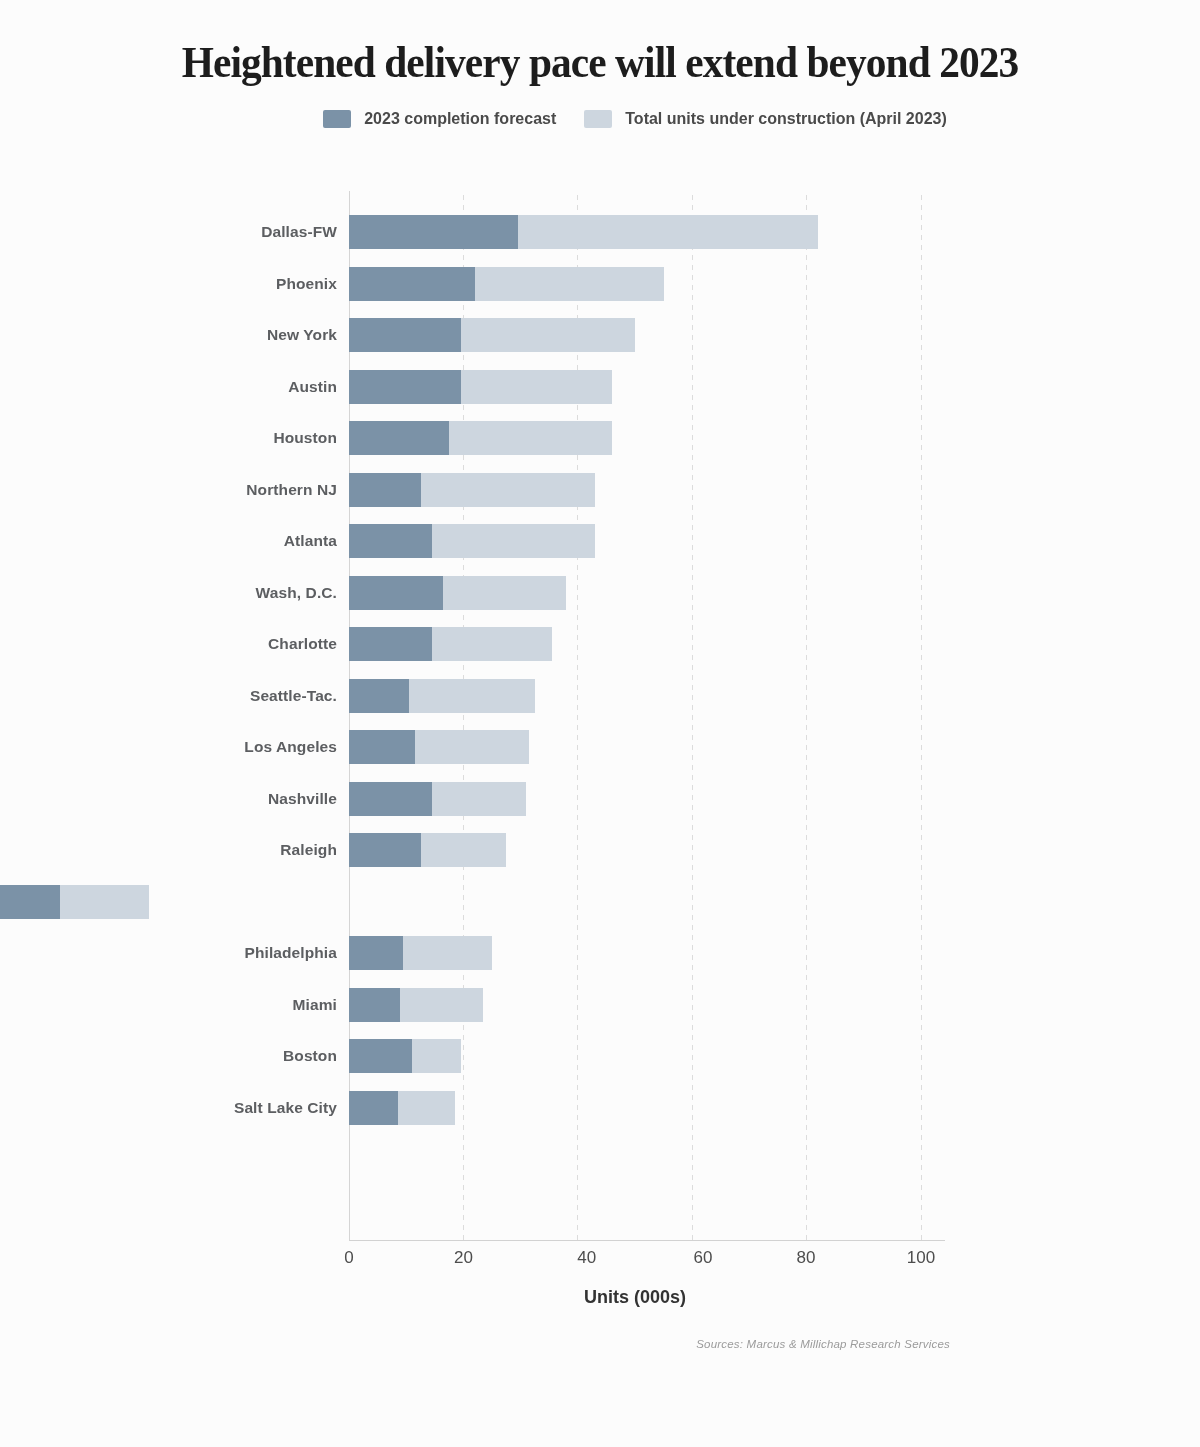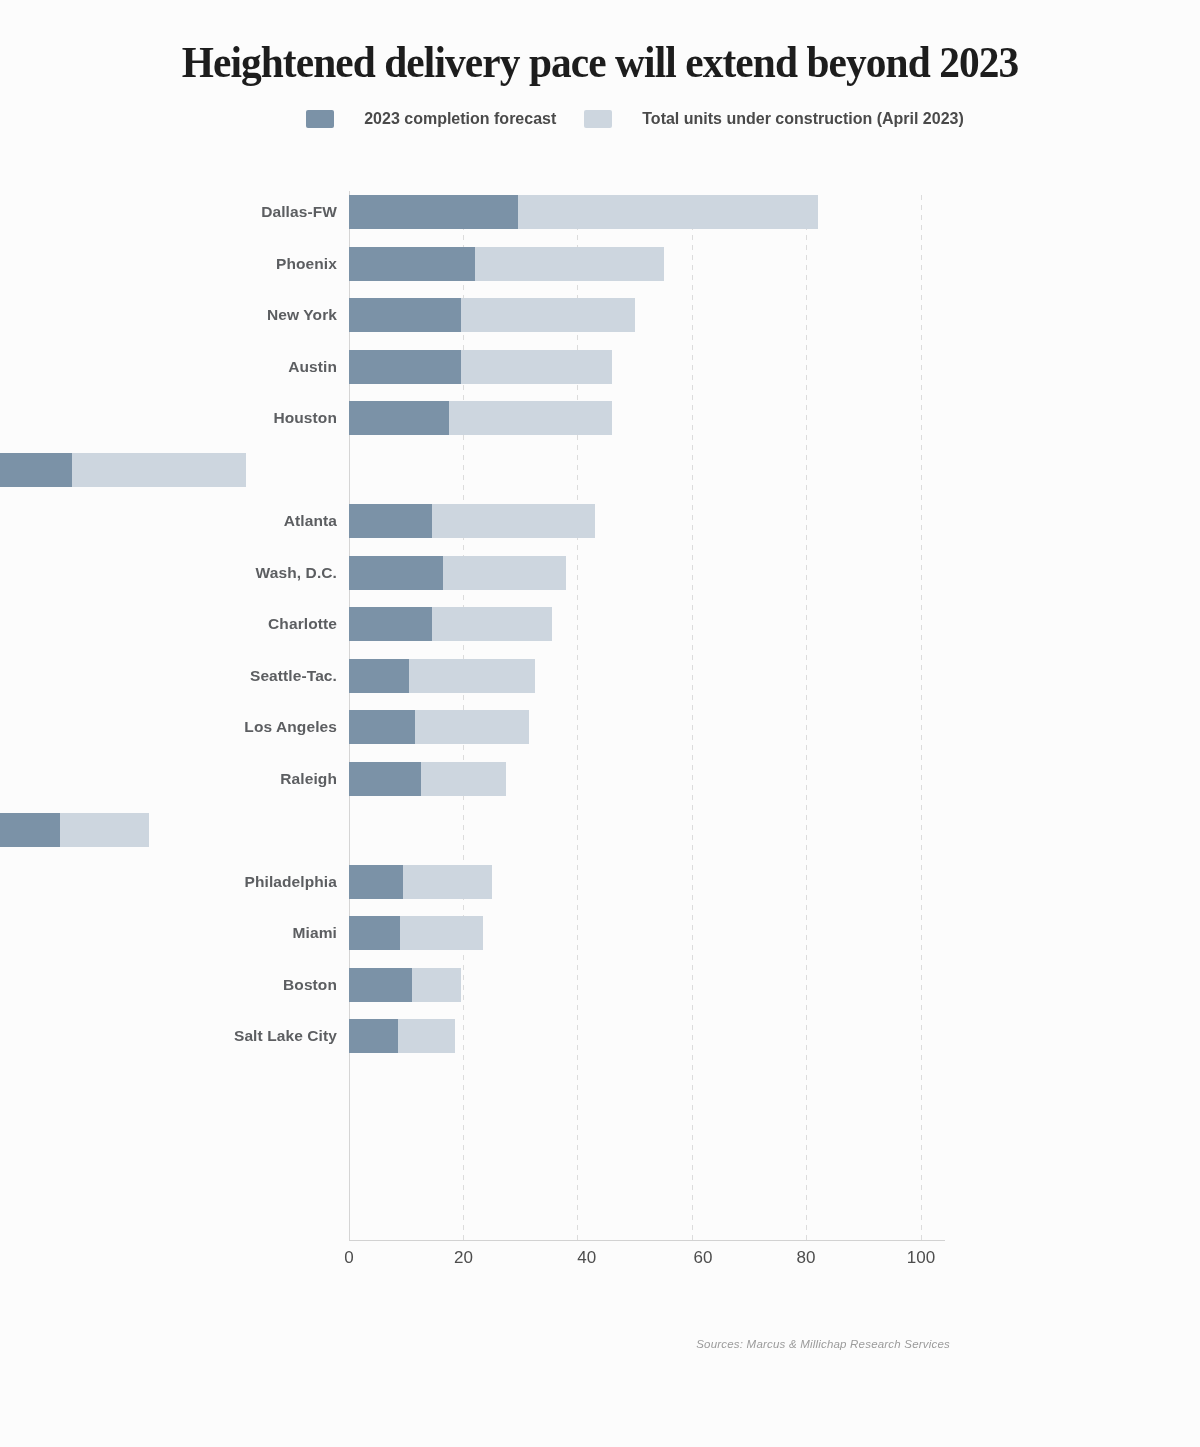--- a/index.html
+++ b/index.html
@@ -18,34 +18,34 @@
     font-size:45px; font-weight:700; letter-spacing:-1px;
     color:#1d1d1d;
     transform:scaleX(.92); transform-origin:center;
     white-space:nowrap;
   }
   .legend {
     position:absolute; top:110px; left:349px; width:572px;
     display:flex; justify-content:center; align-items:center; gap:28px;
     white-space:nowrap;
   }
-  .legend-item { display:flex; align-items:center; gap:30px; }
+  .legend-item { display:flex; align-items:center; gap:13px; }
   .swatch { width:28px; height:18px; border-radius:2px; display:inline-block; background:#999; }
   .legend-label { font-size:16px; font-weight:700; color:#4a4a4a; }
 
   .chart { position:absolute; top:195px; left:0; width:960px; height:1160px; }
   .gridlines { position:absolute; left:349px; top:0; width:596px; height:1045px; }
   .gridline {
     position:absolute; top:0; bottom:0; width:1px;
     background:repeating-linear-gradient(to bottom, #dcdcdc 0 5px, transparent 5px 10px);
   }
   .axis-line-y { position:absolute; left:349px; top:-4px; width:1px; height:1049px; background:#d5d5d5; }
   .axis-line-x { position:absolute; left:349px; top:1045px; width:596px; height:1px; background:#d2d2d2; }
 
-  .rows { position:absolute; left:0; top:0; width:944px; }
+  .rows { position:absolute; left:0; top:20px; width:944px; }
   .bar-row { display:flex; height:34px; margin-bottom:17.5px; align-items:stretch; }
   .cat-label {
     width:349px; padding-right:12px;
     display:flex; align-items:center; justify-content:flex-end;
     font-size:15.5px; font-weight:700; color:#5c5e61;
     letter-spacing:.1px;
   }
   .bar-area { flex:1; display:flex; }
   .seg { height:100%; }
 
@@ -122,20 +122,21 @@
           </div>
         </div>
         <div class="bar-row">
           <div class="cat-label">Houston</div>
           <div class="bar-area">
             <div class="seg" style="width: 100.1px; background: rgb(123, 146, 167);"></div>
             <div class="seg" style="width: 163.02px; background: rgb(205, 214, 223);"></div>
           </div>
         </div>
         <div class="bar-row">
+          <div class="cat-label">Northern NJ</div>
           <div class="bar-area">
             <div class="seg" style="width: 71.5px; background: rgb(123, 146, 167);"></div>
             <div class="seg" style="width: 174.46px; background: rgb(205, 214, 223);"></div>
           </div>
         </div>
         <div class="bar-row">
           <div class="cat-label">Atlanta</div>
           <div class="bar-area">
             <div class="seg" style="width: 82.94px; background: rgb(123, 146, 167);"></div>
             <div class="seg" style="width: 163.02px; background: rgb(205, 214, 223);"></div>
@@ -160,20 +161,27 @@
           <div class="bar-area">
             <div class="seg" style="width: 60.06px; background: rgb(123, 146, 167);"></div>
             <div class="seg" style="width: 125.84px; background: rgb(205, 214, 223);"></div>
           </div>
         </div>
         <div class="bar-row">
           <div class="cat-label">Los Angeles</div>
           <div class="bar-area">
             <div class="seg" style="width: 65.78px; background: rgb(123, 146, 167);"></div>
             <div class="seg" style="width: 114.4px; background: rgb(205, 214, 223);"></div>
+          </div>
+        </div>
+        <div class="bar-row">
+          <div class="cat-label">Nashville</div>
+          <div class="bar-area">
+            <div class="seg" style="width: 82.94px; background: rgb(123, 146, 167);"></div>
+            <div class="seg" style="width: 94.38px; background: rgb(205, 214, 223);"></div>
           </div>
         </div>
         <div class="bar-row">
           <div class="cat-label">Raleigh</div>
           <div class="bar-area">
             <div class="seg" style="width: 71.5px; background: rgb(123, 146, 167);"></div>
             <div class="seg" style="width: 85.8px; background: rgb(205, 214, 223);"></div>
           </div>
         </div>
         <div class="bar-row">
@@ -213,17 +221,18 @@
       </div>
     <div class="axis-line-x"></div>
     <div class="tick-labels">
         <div class="tick-label" style="left: 0px;">0</div>
         <div class="tick-label" style="left: 114.4px;">20</div>
         <div class="tick-label" style="left: 228.8px; margin-left: 9px;">40</div>
         <div class="tick-label" style="left: 354px;">60</div>
         <div class="tick-label" style="left: 457px; text-align: center;">80</div>
         <div class="tick-label" style="left: 572px;">100</div>
       </div>
+    <div class="x-title">Units (000s)</div>
   </div>
 
   <div class="source">Sources: Marcus &amp; Millichap Research Services</div>
 
 </div>
 
 </body></html>

